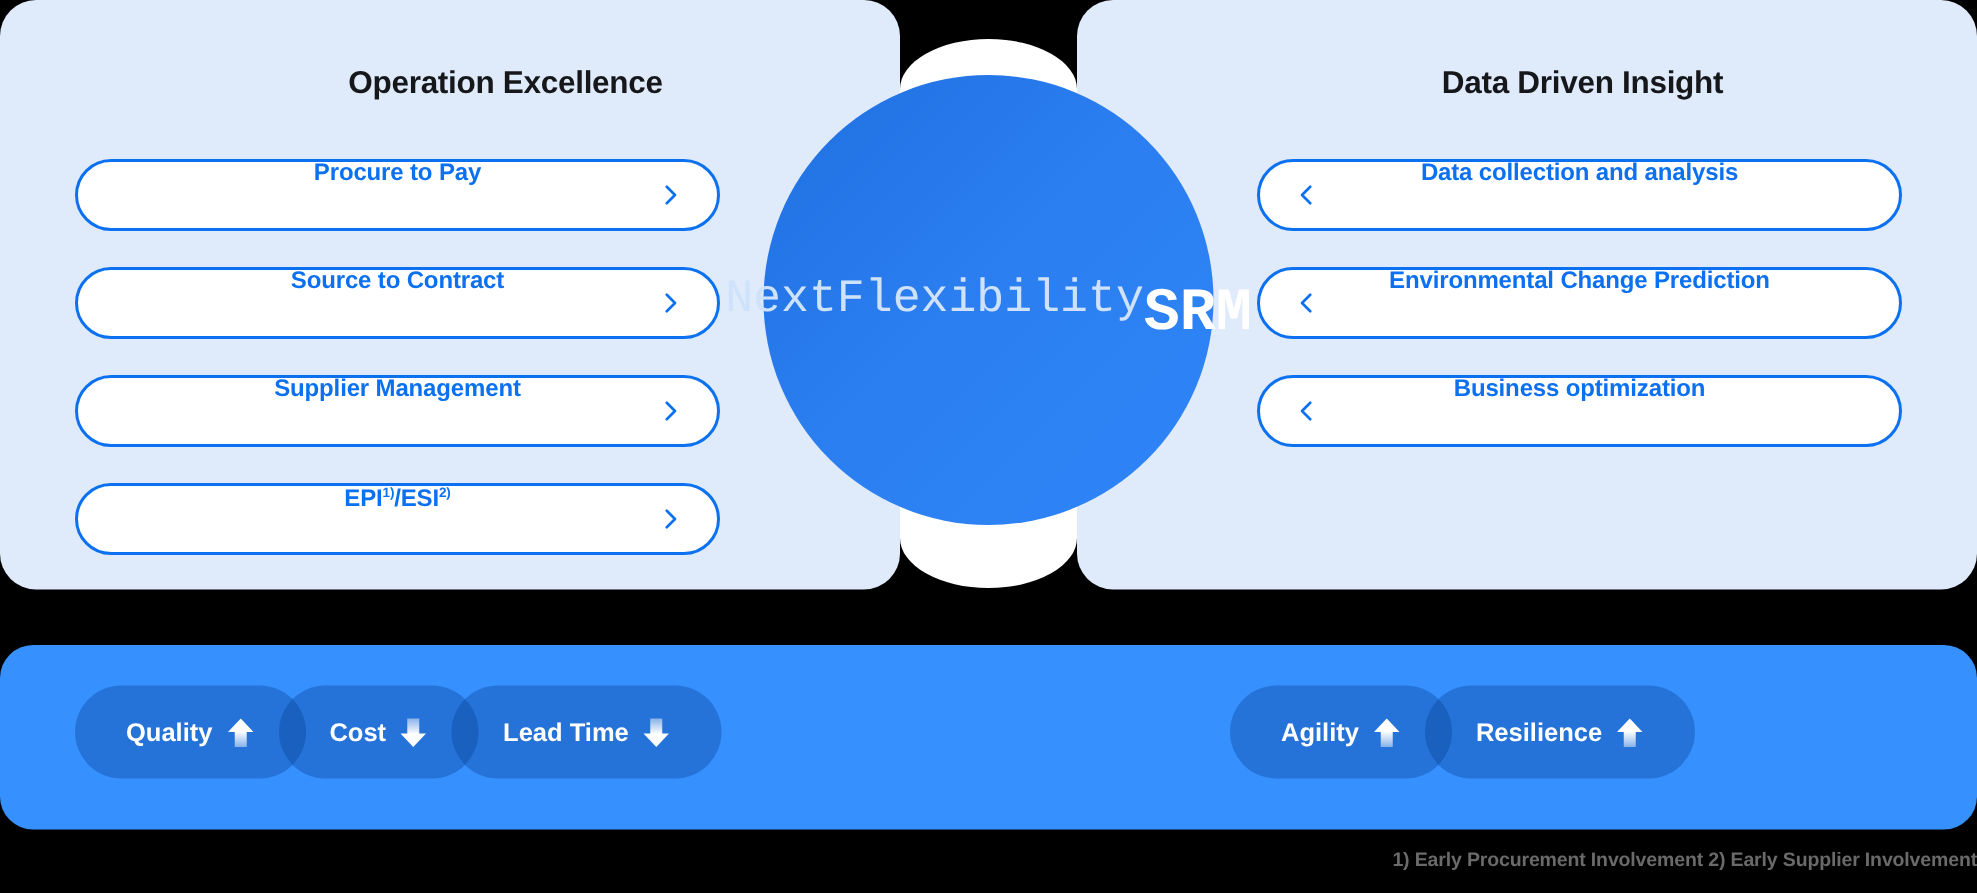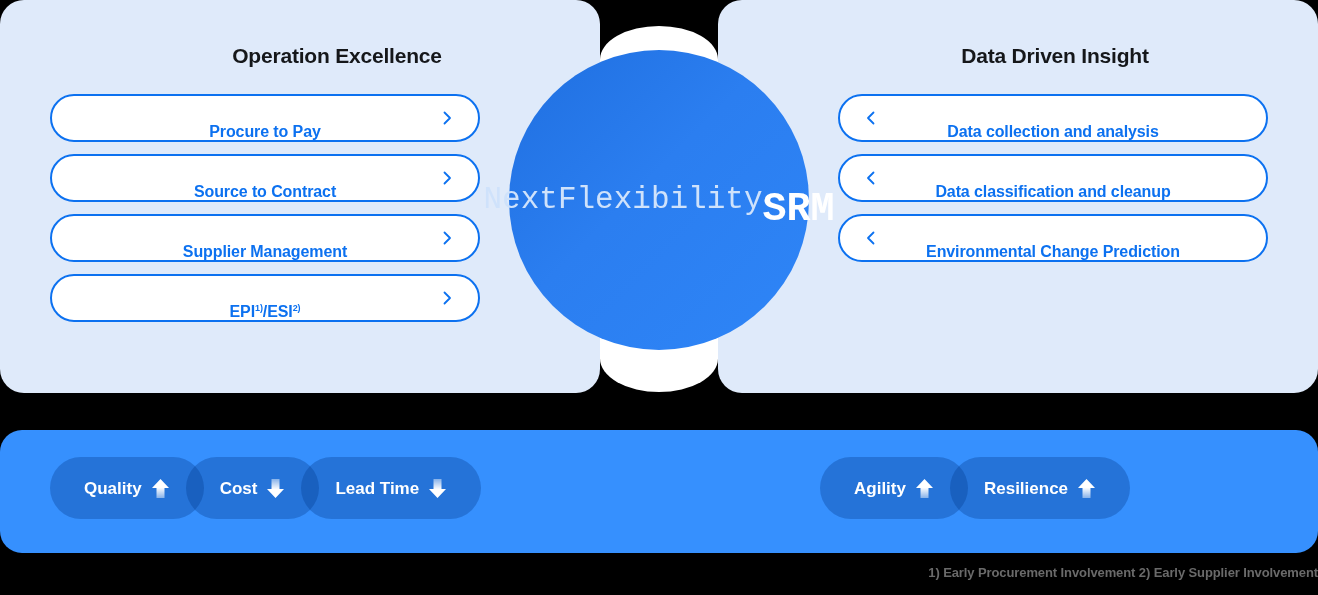--- a/index.html
+++ b/index.html
@@ -61,23 +61,24 @@
   #list-left  { left: 50px; width: 430px; }
   #list-right { left: 120px; width: 430px; }
 
   .feature-btn {
     position: relative;
     height: 48px;
     background: #ffffff;
     border: 2px solid #0c71f0;
     border-radius: 26px;
     display: flex;
-    align-items: flex-end;
+    align-items: flex-start;
     justify-content: center;
     cursor: pointer;
+    margin-top: 12px;
   }
   .feature-btn .label {
     font-size: 16px;
     font-weight: bold;
     color: #0c71f0;
     letter-spacing: -0.1px;
     line-height: 1;
   }
   .feature-btn .label sup {
     font-size: 9px;
@@ -237,38 +238,38 @@
 
       <div class="feature-btn">
         <span class="chev chev-left">
           <svg viewBox="0 0 14 14">
               <path d="M9.5 1.5 L4 7 L9.5 12.5" fill="none" stroke="currentColor" stroke-width="1.8" stroke-linecap="round" stroke-linejoin="round"></path>
             </svg>
         </span>
         <span class="label">Data collection and analysis</span>
       </div>
 
+
       <div class="feature-btn">
         <span class="chev chev-left">
           <svg viewBox="0 0 14 14">
               <path d="M9.5 1.5 L4 7 L9.5 12.5" fill="none" stroke="currentColor" stroke-width="1.8" stroke-linecap="round" stroke-linejoin="round"></path>
             </svg>
         </span>
-        <span class="label">Data classification and cleanup</span>
+        <span class="label">Environmental Change Prediction</span>
       </div>
 
       <div class="feature-btn">
         <span class="chev chev-left">
           <svg viewBox="0 0 14 14">
               <path d="M9.5 1.5 L4 7 L9.5 12.5" fill="none" stroke="currentColor" stroke-width="1.8" stroke-linecap="round" stroke-linejoin="round"></path>
             </svg>
         </span>
-        <span class="label">Environmental Change Prediction</span>
-      </div>
-
+        <span class="label">Business optimization</span>
+      </div>
 
     </div>
   </div>
 
   <div id="core-circle">
     <div class="ln1">Next</div>
     <div class="ln2">Flexibility</div>
     <div class="ln3">SRM</div>
   </div>
 

